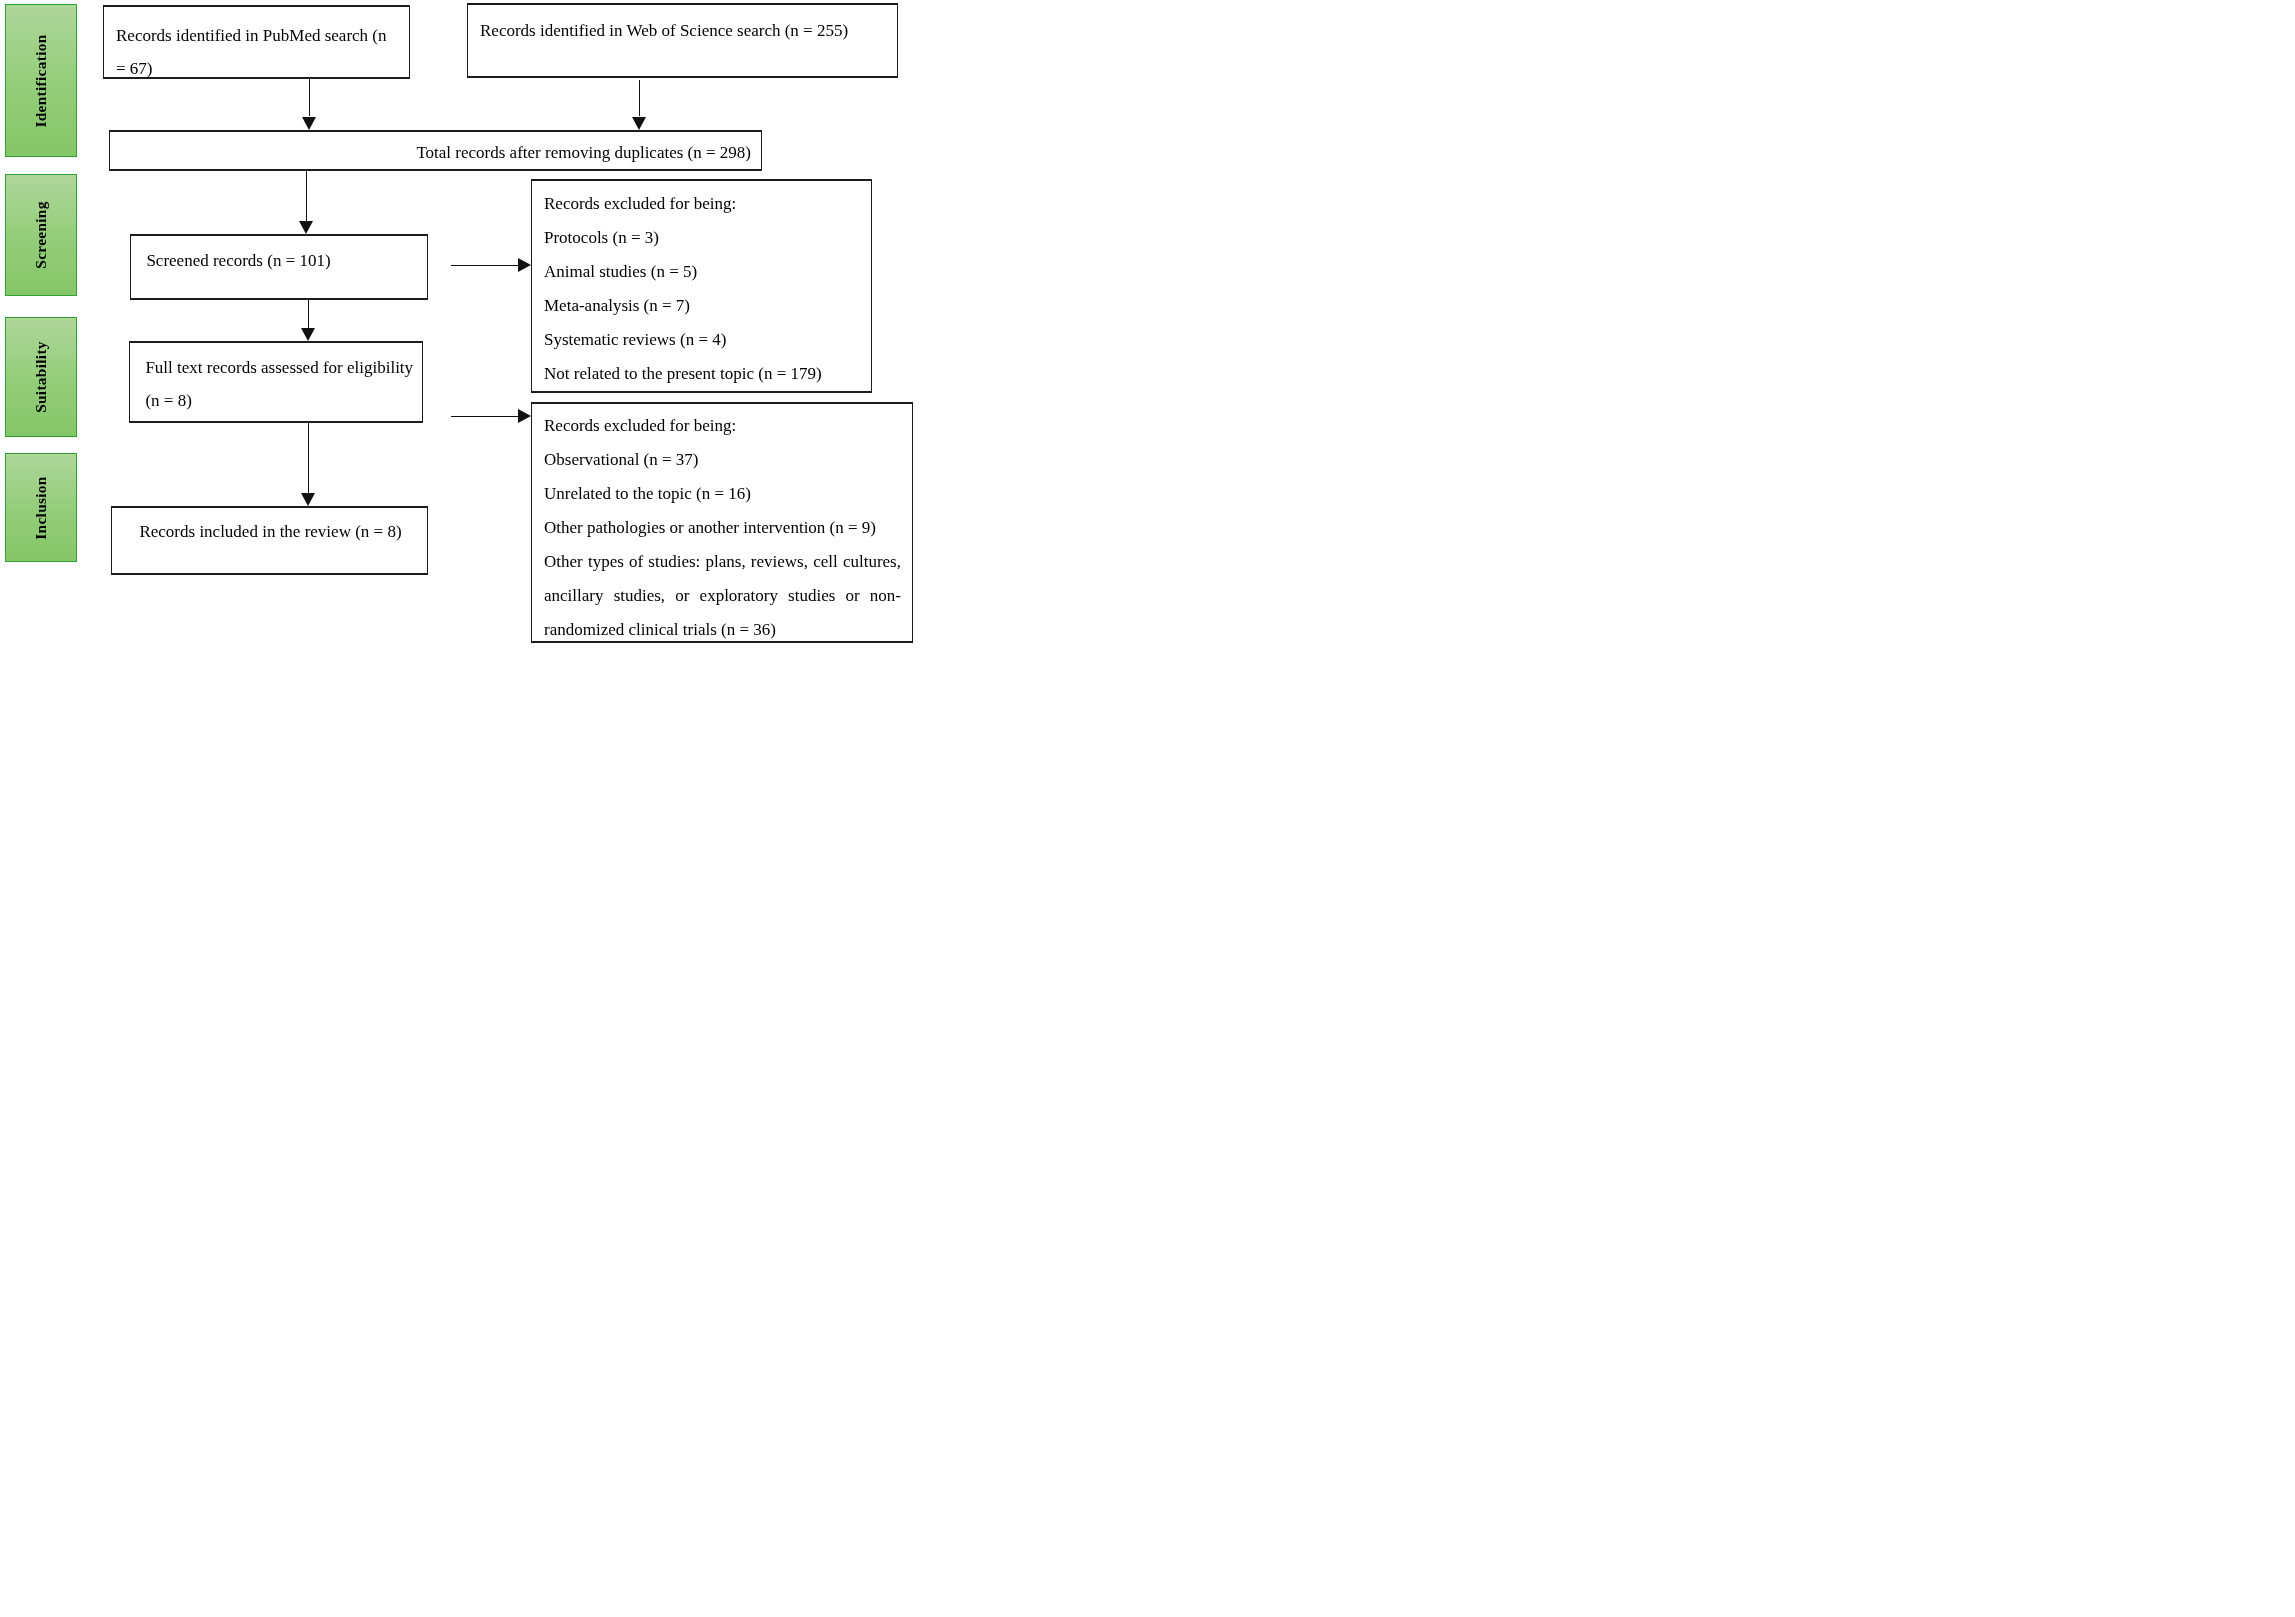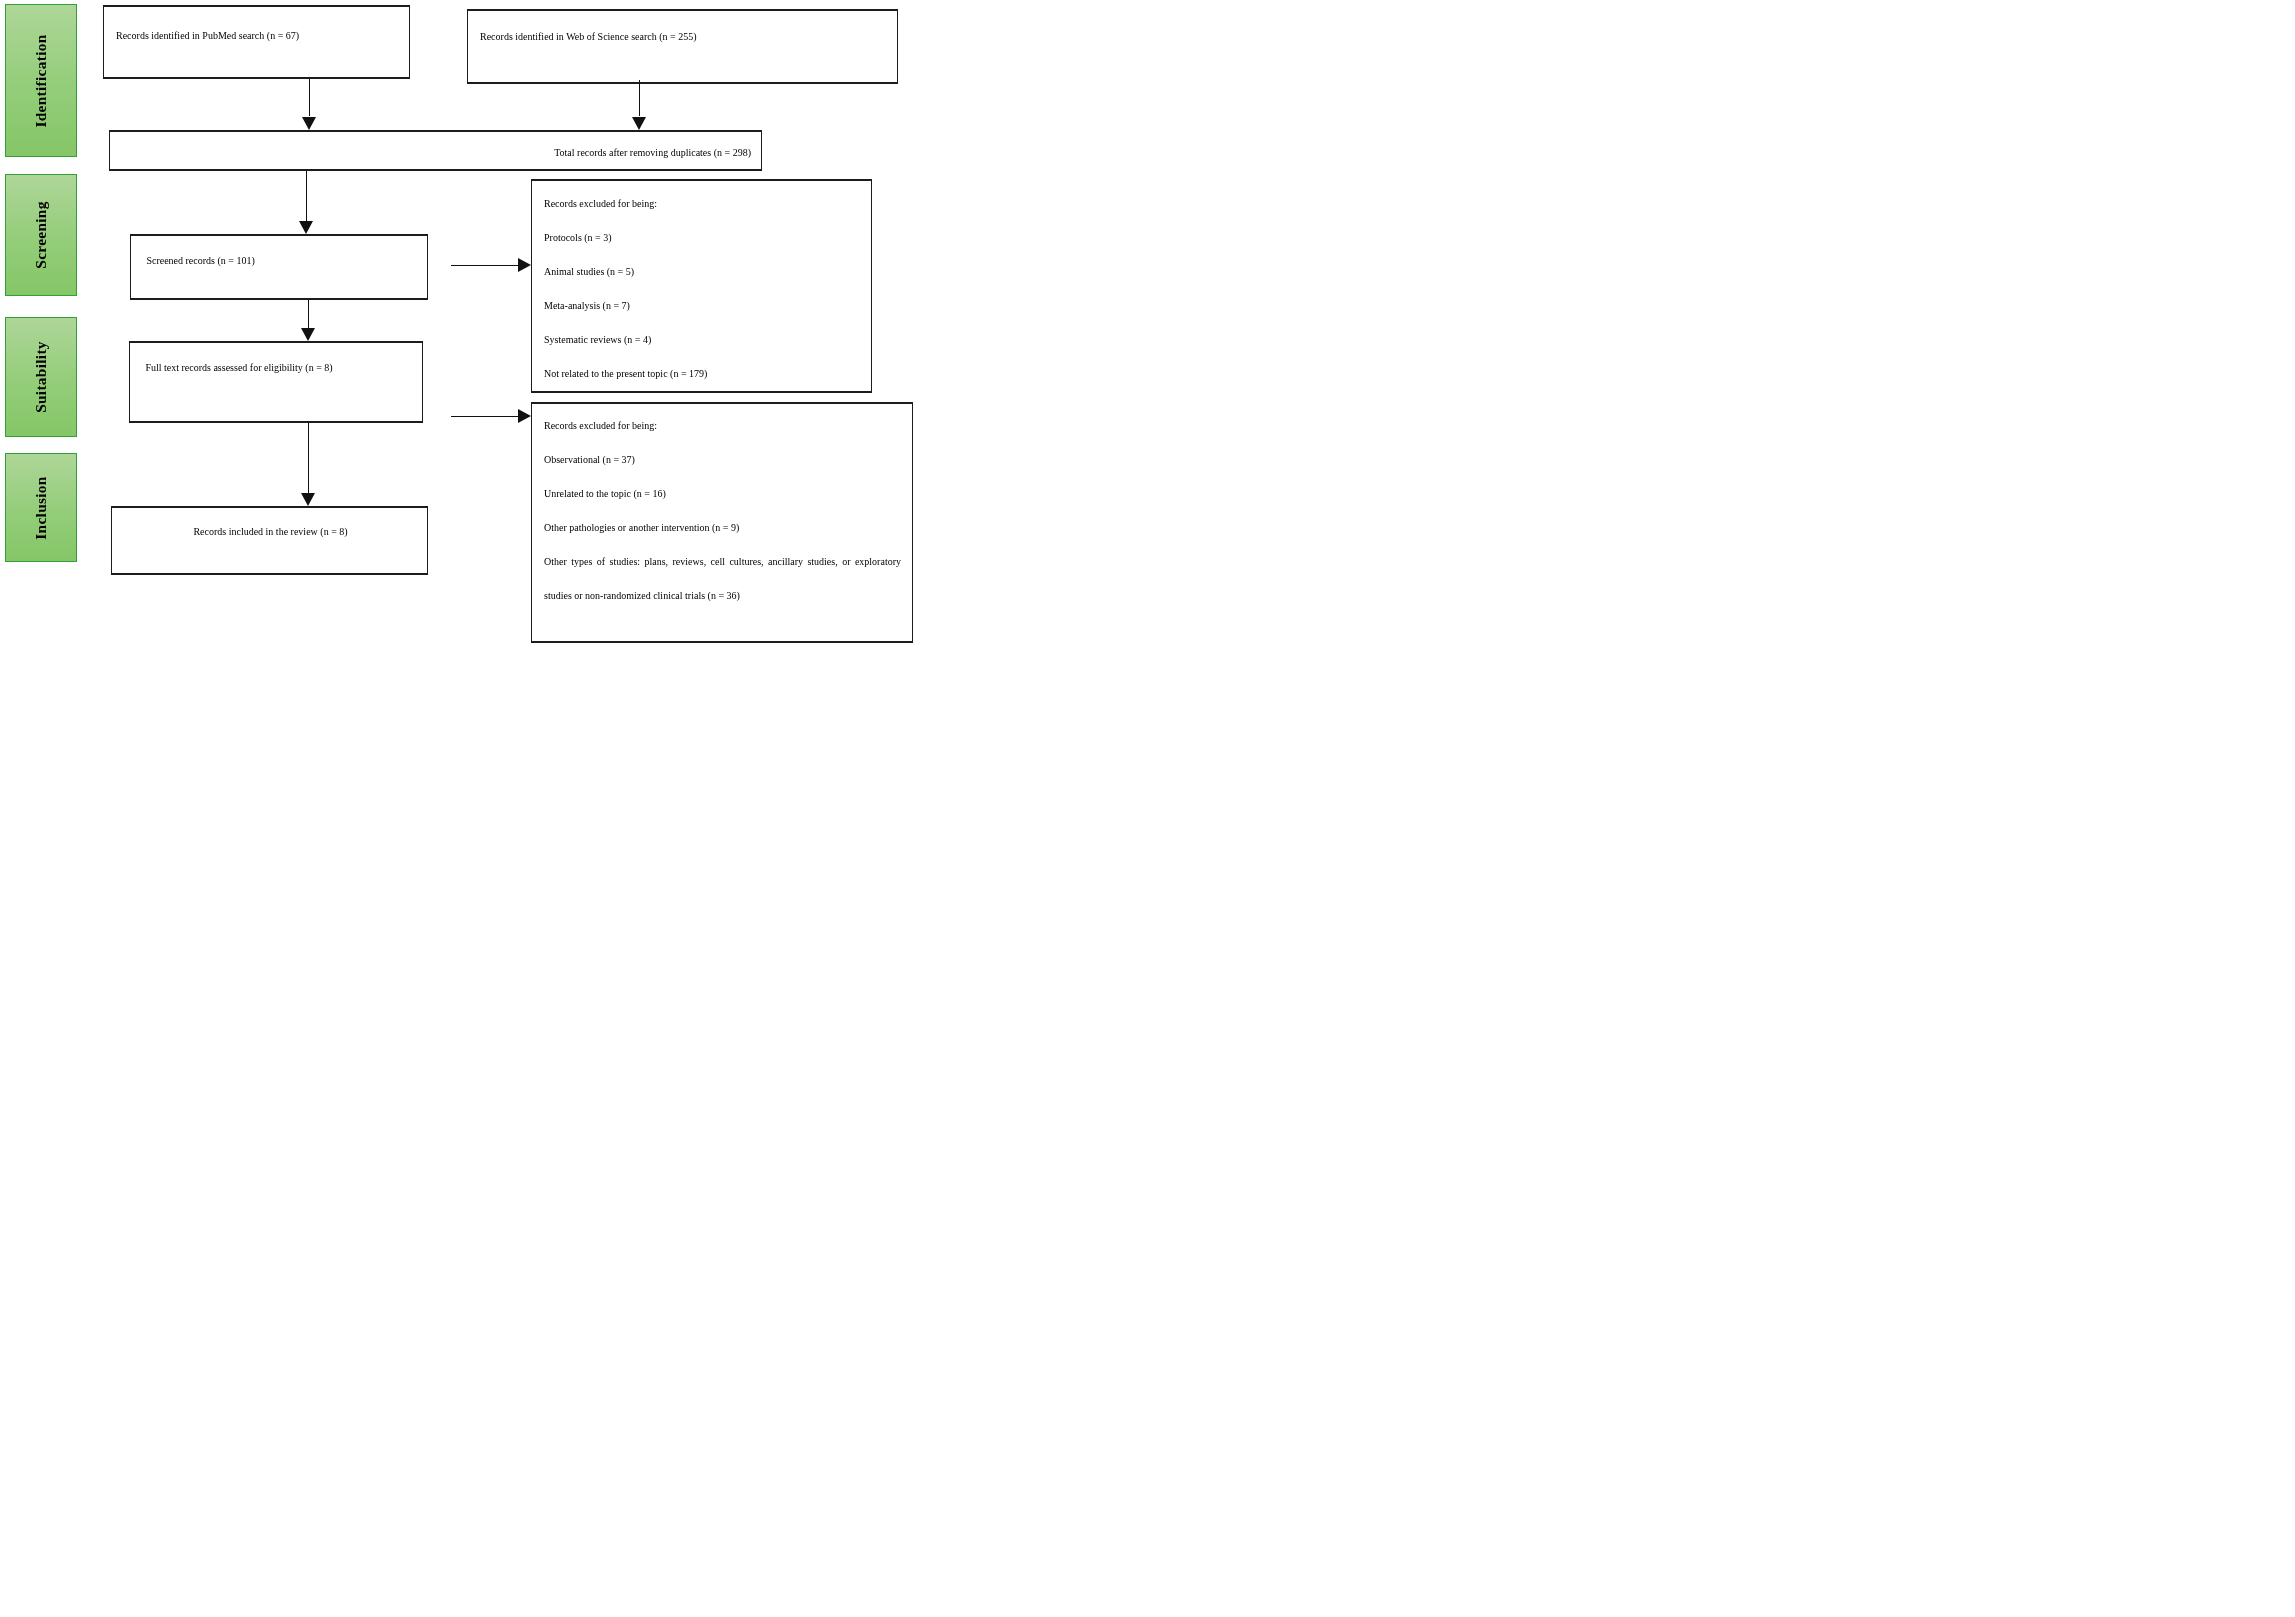--- a/index.html
+++ b/index.html
@@ -38,21 +38,21 @@
     letter-spacing: 0.3px;
   }
   
   .fbox {
     position: absolute;
     box-sizing: border-box;
     background: #ffffff;
     border: 1.7px solid #1c1c1c;
     border-top-width: 2.8px;
     border-bottom-width: 2.8px;
-    font-size: 10px;
+    font-size: 17px;
     line-height: 33px;
   }
   .fbox .inner { padding-left: 12px; padding-right: 10px; }
   .excl { line-height: 34px; }
   .excl .inner { padding-left: 12px; padding-right: 11px; }
   .excl-item-justified { text-align: justify; }
   
   .varrow { position: absolute; width: 14.3px; }
   .varrow .stem {
     position: absolute; left: 6.6px; top: 0; width: 1.1px;
@@ -93,21 +93,21 @@
     <span>Suitability</span>
   </div>
   <div class="stage" style="top:453px;height:109px;">
     <span>Inclusion</span>
   </div>
 
   <div class="fbox" style="left:103px;top:5px;width:307px;height:74px;">
     <div class="inner" style="padding-top:11.6px;">Records identified in PubMed search (n = 67)</div>
   </div>
 
-  <div class="fbox" style="left:467px;top:9px;width:431px;height:75px;">
+  <div class="fbox" style="left:467px;top:3px;width:431px;height:75px;">
     <div class="inner" style="padding-top:8.8px;">Records identified in Web of Science search (n = 255)</div>
   </div>
 
   <div class="fbox" style="left:109px;top:130px;width:653px;height:41px;text-align:right;">
     <div class="inner" style="padding-top:4.4px;padding-left:16.5px;">Total records after removing duplicates (n = 298)</div>
   </div>
 
   <div class="fbox" style="left:130px;top:234px;width:298px;height:66px;">
     <div class="inner" style="padding-top:7.7px;padding-left:15.4px;">Screened records (n = 101)</div>
   </div>

